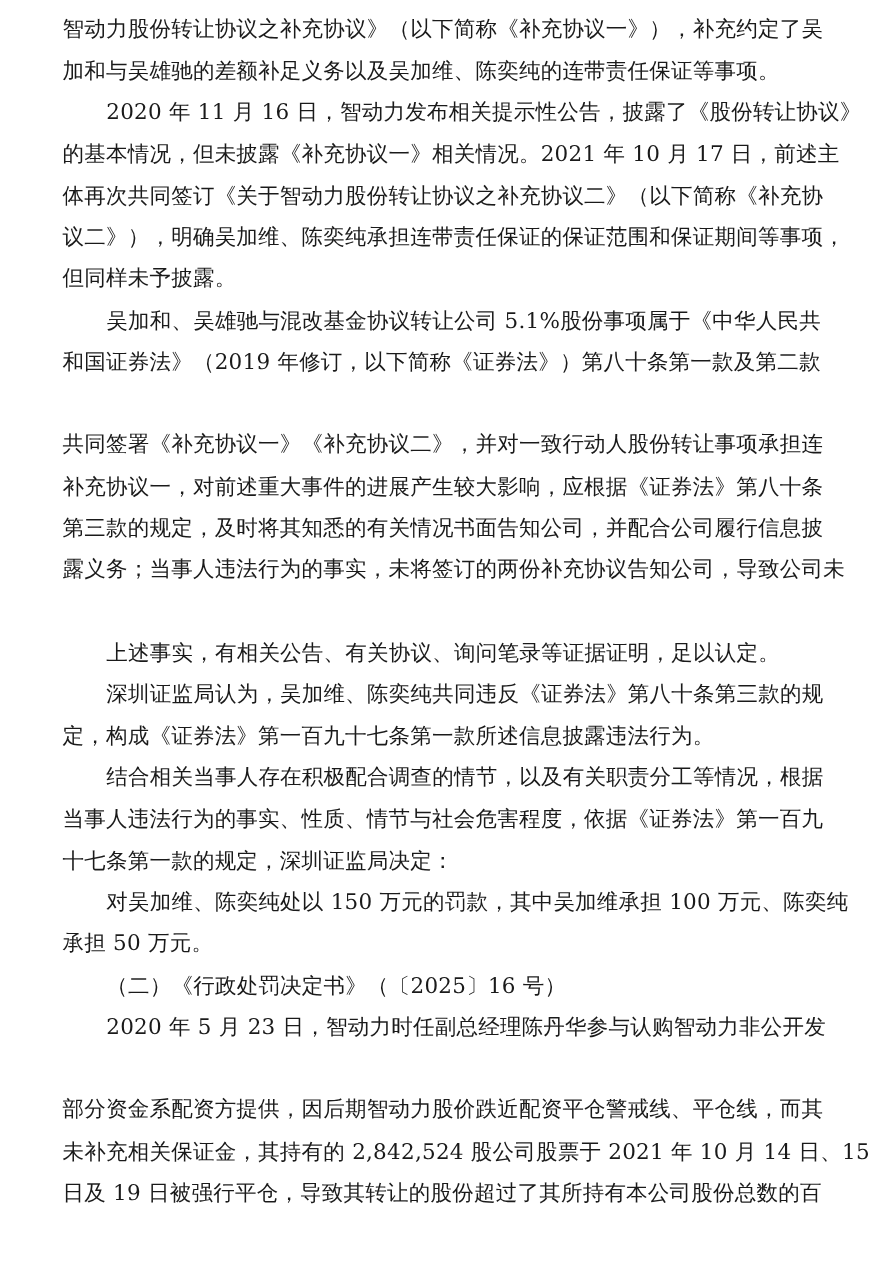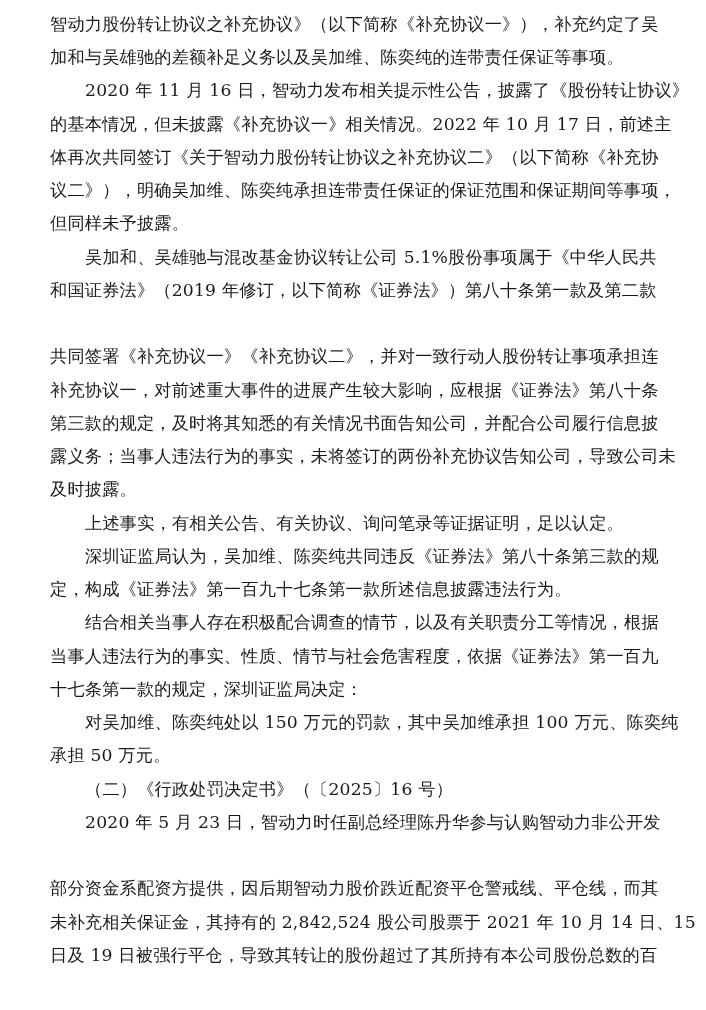--- a/index.html
+++ b/index.html
@@ -23,31 +23,30 @@
     }
     .line.indent { left: 85px; width: 555px; }
   </style>
 </head>
 <body>
 
 <div class="page">
   <div class="line" style="top:8px">智动力股份转让协议之补充协议》（以下简称《补充协议一》），补充约定了吴</div>
   <div class="line" style="top:41px">加和与吴雄驰的差额补足义务以及吴加维、陈奕纯的连带责任保证等事项。</div>
   <div class="line indent" style="top:74px">2020 年 11 月 16 日，智动力发布相关提示性公告，披露了《股份转让协议》</div>
-  <div class="line" style="top:108px">的基本情况，但未披露《补充协议一》相关情况。2022 年 10 月 17 日，前述主</div>
+  <div class="line" style="top:108px">的基本情况，但未披露《补充协议一》相关情况。2021 年 10 月 17 日，前述主</div>
   <div class="line" style="top:141px">体再次共同签订《关于智动力股份转让协议之补充协议二》（以下简称《补充协</div>
   <div class="line" style="top:174px">议二》），明确吴加维、陈奕纯承担连带责任保证的保证范围和保证期间等事项，</div>
   <div class="line" style="top:207px">但同样未予披露。</div>
   <div class="line indent" style="top:241px">吴加和、吴雄驰与混改基金协议转让公司 5.1%股份事项属于《中华人民共</div>
   <div class="line" style="top:274px">和国证券法》（2019 年修订，以下简称《证券法》）第八十条第一款及第二款</div>
   <div class="line" style="top:340px">共同签署《补充协议一》《补充协议二》，并对一致行动人股份转让事项承担连</div>
   <div class="line" style="top:374px">补充协议一，对前述重大事件的进展产生较大影响，应根据《证券法》第八十条</div>
   <div class="line" style="top:407px">第三款的规定，及时将其知悉的有关情况书面告知公司，并配合公司履行信息披</div>
   <div class="line" style="top:440px">露义务；当事人违法行为的事实，未将签订的两份补充协议告知公司，导致公司未</div>
-  <div class="line" style="top:473px">及时披露。</div>
   <div class="line indent" style="top:507px">上述事实，有相关公告、有关协议、询问笔录等证据证明，足以认定。</div>
   <div class="line indent" style="top:540px">深圳证监局认为，吴加维、陈奕纯共同违反《证券法》第八十条第三款的规</div>
   <div class="line" style="top:573px">定，构成《证券法》第一百九十七条第一款所述信息披露违法行为。</div>
   <div class="line indent" style="top:606px">结合相关当事人存在积极配合调查的情节，以及有关职责分工等情况，根据</div>
   <div class="line" style="top:673px">十七条第一款的规定，深圳证监局决定：</div>
   <div class="line" style="top:640px">当事人违法行为的事实、性质、情节与社会危害程度，依据《证券法》第一百九</div>
   <div class="line indent" style="top:706px">对吴加维、陈奕纯处以 150 万元的罚款，其中吴加维承担 100 万元、陈奕纯</div>
   <div class="line" style="top:739px">承担 50 万元。</div>
   <div class="line indent" style="top:773px">（二）《行政处罚决定书》（〔2025〕16 号）</div>
   <div class="line indent" style="top:806px">2020 年 5 月 23 日，智动力时任副总经理陈丹华参与认购智动力非公开发</div>

